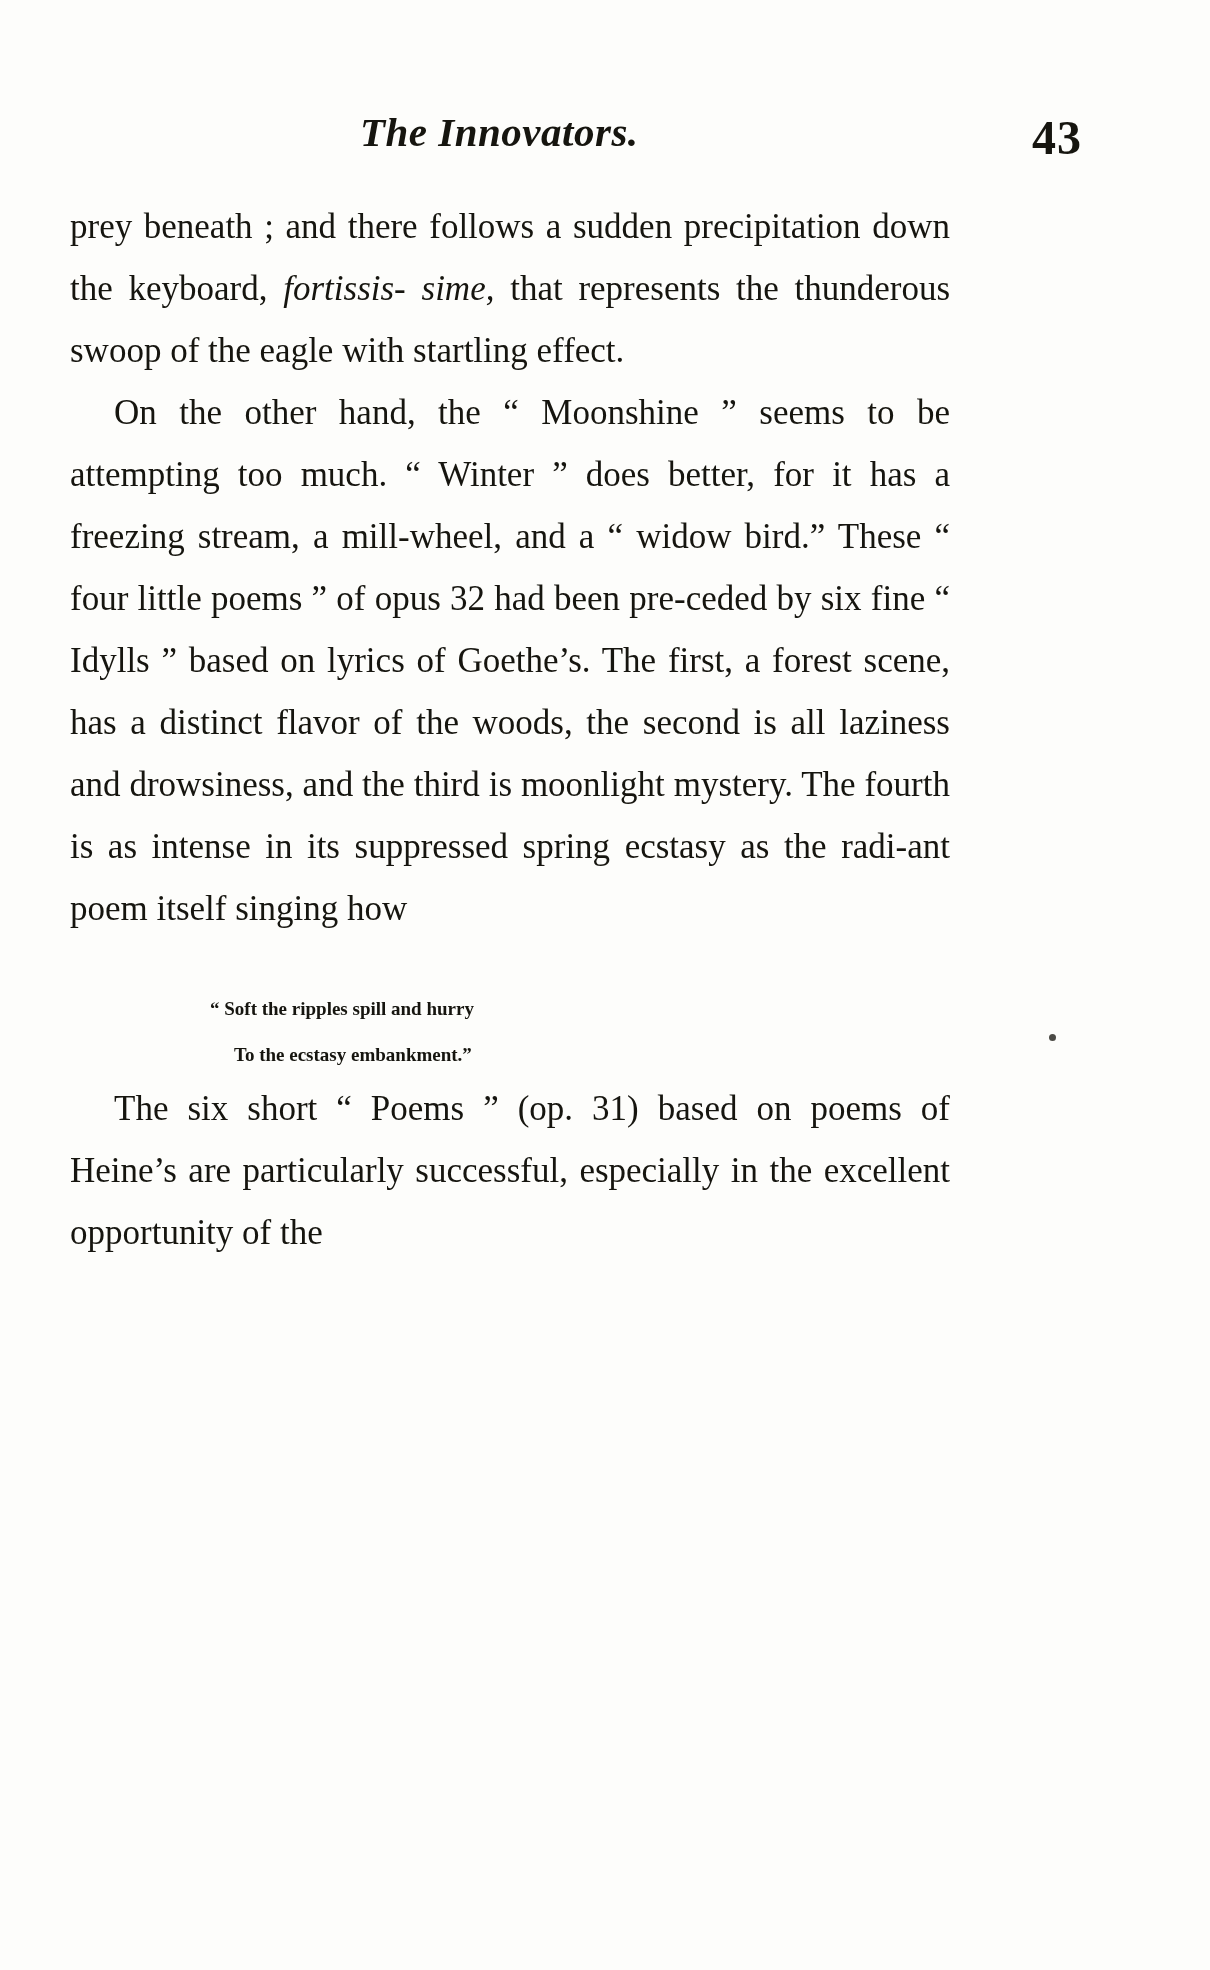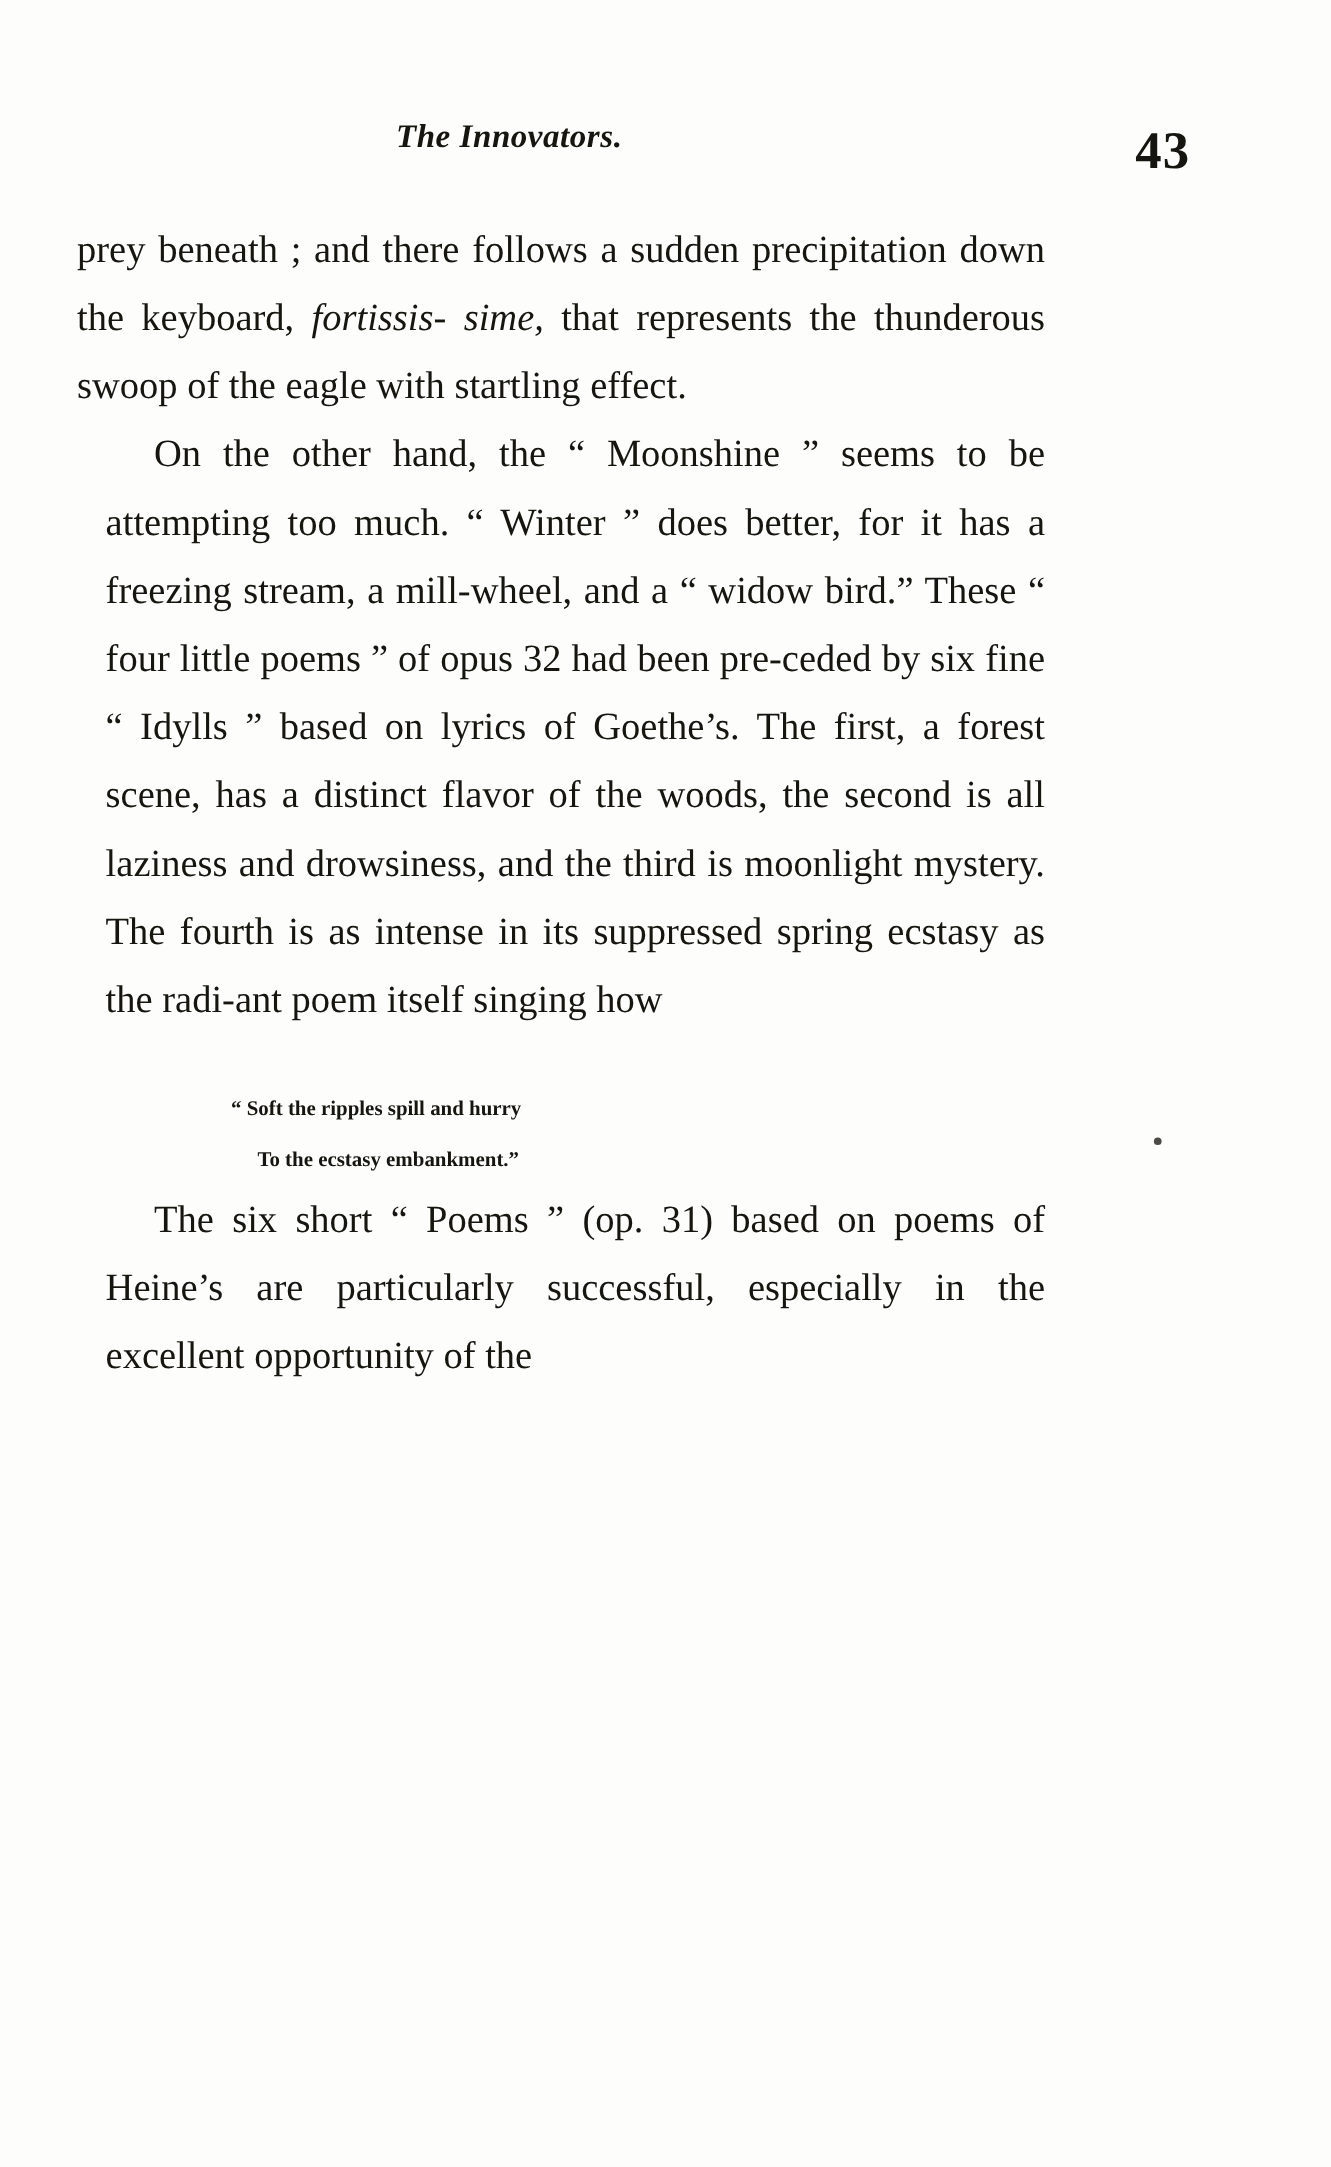--- a/index.html
+++ b/index.html
@@ -32,21 +32,21 @@
     top: 108px;
     width: 1070px;
     height: 56px;
   }
   .runhead-title {
     position: absolute;
     left: 290px;
     top: 0;
     font-style: italic;
     font-weight: 700;
-    font-size: 30px;
+    font-size: 41px;
     letter-spacing: 0.5px;
     color: #16150f;
     white-space: nowrap;
   }
   .runhead-folio {
     position: absolute;
     right: 58px;
     top: 2px;
     font-weight: 700;
     font-size: 48px;
@@ -66,21 +66,20 @@
     margin: 0;
     font-size: 35px;
     line-height: 62px;
     text-align: justify;
     text-justify: inter-word;
     color: #16150f;
     hyphens: manual;
   }
   p.para.indent {
     text-indent: 44px;
-    margin-left: 26px;
   }
   p.para + p.para {
     margin-top: 0;
   }
 
   .ital {
     font-style: italic;
   }
 
   

